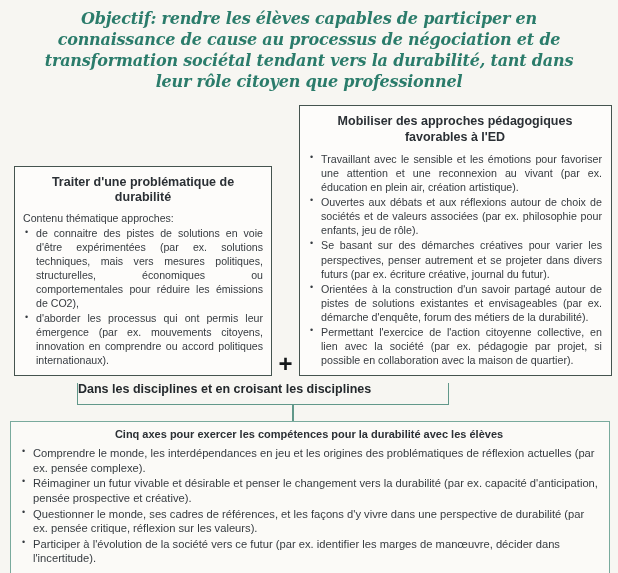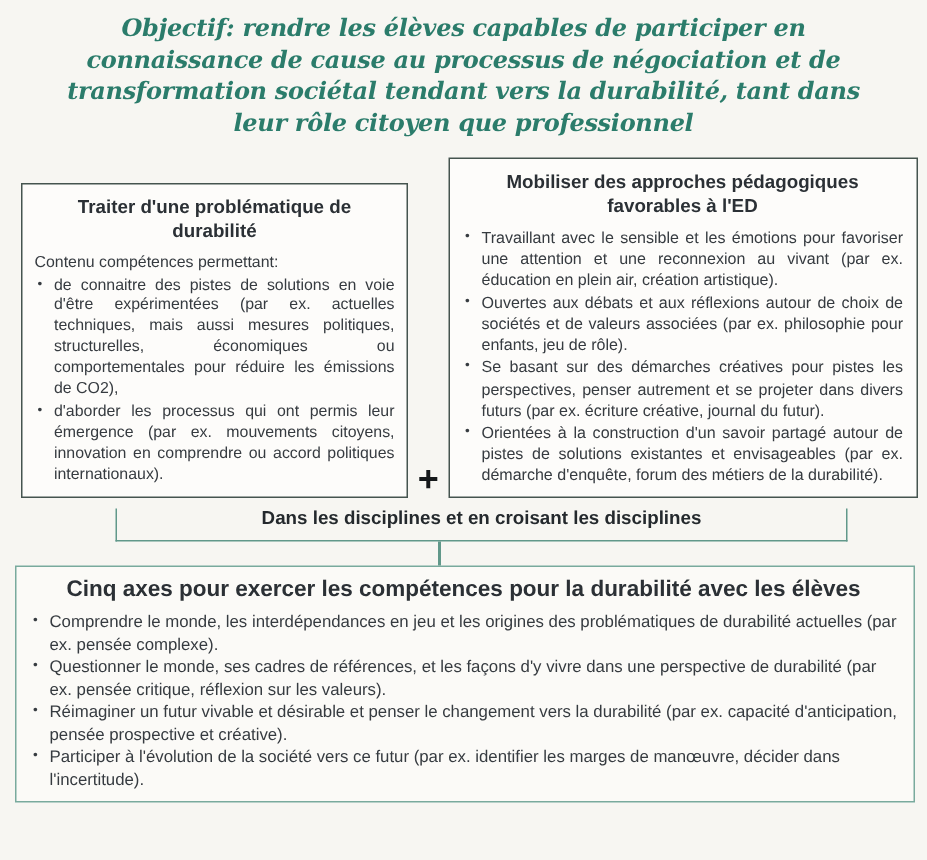--- a/index.html
+++ b/index.html
@@ -80,26 +80,26 @@
     font-size: 9px;
     color: #363b40;
   }
   .right-box ul.bullets li { font-size: 10.7px; }
 
   
   .bracket-area { position: relative; margin-top: 5px; height: 40px; }
   .bracket {
     position: absolute;
     left: 77px; top: 2px;
-    width: 488px; height: 22px;
+    width: 372px; height: 22px;
     border-left: 1.5px solid #61988a;
     border-right: 1.5px solid #61988a;
     border-bottom: 1.5px solid #61988a;
     box-sizing: border-box;
-    display: flex; align-items: flex-start; justify-content: center;
+    display: flex; align-items: flex-start; justify-content: flex-start;
   }
   .bracket-label {
     font-weight: bold;
     font-size: 12.5px;
     color: #24292d;
     white-space: nowrap;
     margin-top: -1px;
   }
   .stem {
     position: absolute;
@@ -108,72 +108,73 @@
     background: #61988a;
   }
 
   
   .bottom-box {
     margin: 0 8px 0 10px;
     background: #fbfaf7;
     border: 1.5px solid #79aa9d;
     padding: 5px 10px 6px 8px;
   }
-  .bottom-box .box-header { font-size: 15px; margin: 1px 0 5px; }
+  .bottom-box .box-header { font-size: 11px; margin: 1px 0 5px; }
   .bottom-box ul.bullets li {
     font-size: 11.2px;
     line-height: 1.3;
     text-align: left;
     padding-left: 14px;
     margin-bottom: 1px;
   }
   .bottom-box ul.bullets li::before { left: 3px; }
 </style>
 </head>
 <body>
 
 <div class="page">
 
   <div class="title">Objectif: rendre les élèves capables de participer en connaissance de cause au processus de négociation et de transformation sociétal tendant vers la durabilité, tant dans leur rôle citoyen que professionnel</div>
 
   <div class="top-row">
 
     <div class="box left-box">
       <div class="box-header">Traiter d'une problématique de durabilité</div>
-      <p class="intro">Contenu compétences permettant:</p>
+      <p class="intro">Contenu thématique approches:</p>
       <ul class="bullets">
-        <li>de connaitre des pistes de solutions en voie d'être expérimentées (par ex. actuelles techniques, mais aussi mesures politiques, structurelles, économiques ou comportementales pour réduire les émissions de CO2),</li>
+        <li>de connaitre des pistes de solutions en voie d'être expérimentées (par ex. solutions techniques, mais vers mesures politiques, structurelles, économiques ou comportementales pour réduire les émissions de CO2),</li>
         <li>d'aborder les processus qui ont permis leur émergence (par ex. mouvements citoyens, innovation en comprendre ou accord politiques internationaux).</li>
       </ul>
     </div>
 
     <div class="plus">+</div>
 
     <div class="box right-box">
       <div class="box-header">Mobiliser des approches pédagogiques favorables à l'ED</div>
       <ul class="bullets">
         <li>Travaillant avec le sensible et les émotions pour favoriser une attention et une reconnexion au vivant (par ex. éducation en plein air, création artistique).</li>
         <li>Ouvertes aux débats et aux réflexions autour de choix de sociétés et de valeurs associées (par ex. philosophie pour enfants, jeu de rôle).</li>
-        <li>Se basant sur des démarches créatives pour pistes les perspectives, penser autrement et se projeter dans divers futurs (par ex. écriture créative, journal du futur).</li>
+        <li>Se basant sur des démarches créatives pour varier les perspectives, penser autrement et se projeter dans divers futurs (par ex. écriture créative, journal du futur).</li>
         <li>Orientées à la construction d'un savoir partagé autour de pistes de solutions existantes et envisageables (par ex. démarche d'enquête, forum des métiers de la durabilité).</li>
+        <li>Permettant l'exercice de l'action citoyenne collective, en lien avec la société (par ex. pédagogie par projet, si possible en collaboration avec la maison de quartier).</li>
       </ul>
     </div>
 
   </div>
 
   <div class="bracket-area">
     <div class="bracket">
       <span class="bracket-label">Dans les disciplines et en croisant les disciplines</span>
     </div>
     <div class="stem"></div>
   </div>
 
   <div class="box bottom-box">
     <div class="box-header">Cinq axes pour exercer les compétences pour la durabilité avec les élèves</div>
     <ul class="bullets">
-      <li>Comprendre le monde, les interdépendances en jeu et les origines des problématiques de durabilité actuelles (par ex. pensée complexe).</li>
+      <li>Comprendre le monde, les interdépendances en jeu et les origines des problématiques de réflexion actuelles (par ex. pensée complexe).</li>
+      <li>Réimaginer un futur vivable et désirable et penser le changement vers la durabilité (par ex. capacité d'anticipation, pensée prospective et créative).</li>
       <li>Questionner le monde, ses cadres de références, et les façons d'y vivre dans une perspective de durabilité (par ex. pensée critique, réflexion sur les valeurs).</li>
-      <li>Réimaginer un futur vivable et désirable et penser le changement vers la durabilité (par ex. capacité d'anticipation, pensée prospective et créative).</li>
       <li>Participer à l'évolution de la société vers ce futur (par ex. identifier les marges de manœuvre, décider dans l'incertitude).</li>
     </ul>
   </div>
 
 </div>
 
 </body></html>

